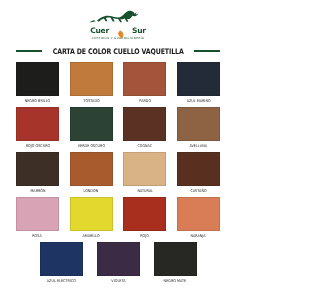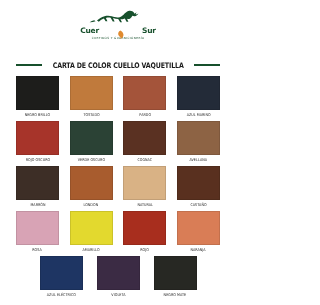--- a/index.html
+++ b/index.html
@@ -35,21 +35,21 @@
     height: 20px;
     position: relative;
   }
   .logo-mark svg { display: block; }
 
   .logo-wordmark {
     margin-top: 0px;
     display: flex;
     align-items: center;
     justify-content: center;
-    gap: 17px;
+    gap: 7px;
     line-height: 1;
   }
   .logo-word {
     font-family: "DejaVu Sans", sans-serif;
     font-weight: bold;
     font-size: 7.5px;
     letter-spacing: -0.2px;
     color: #17502c;
   }
   .logo-horsehead {
@@ -62,21 +62,21 @@
     font-family: "DejaVu Sans", sans-serif;
     font-size: 2.9px;
     letter-spacing: 0.35px;
     color: #17502c;
     margin-top: 0.5px;
     text-align: center;
   }
 
   
   .title-band {
-    margin-top: 21px;
+    margin-top: 7px;
     display: flex;
     align-items: center;
     justify-content: center;
     gap: 5px;
     padding: 0 16px;
   }
   .title-rule {
     flex: 1 1 auto;
     height: 2px;
     background: #17502c;

